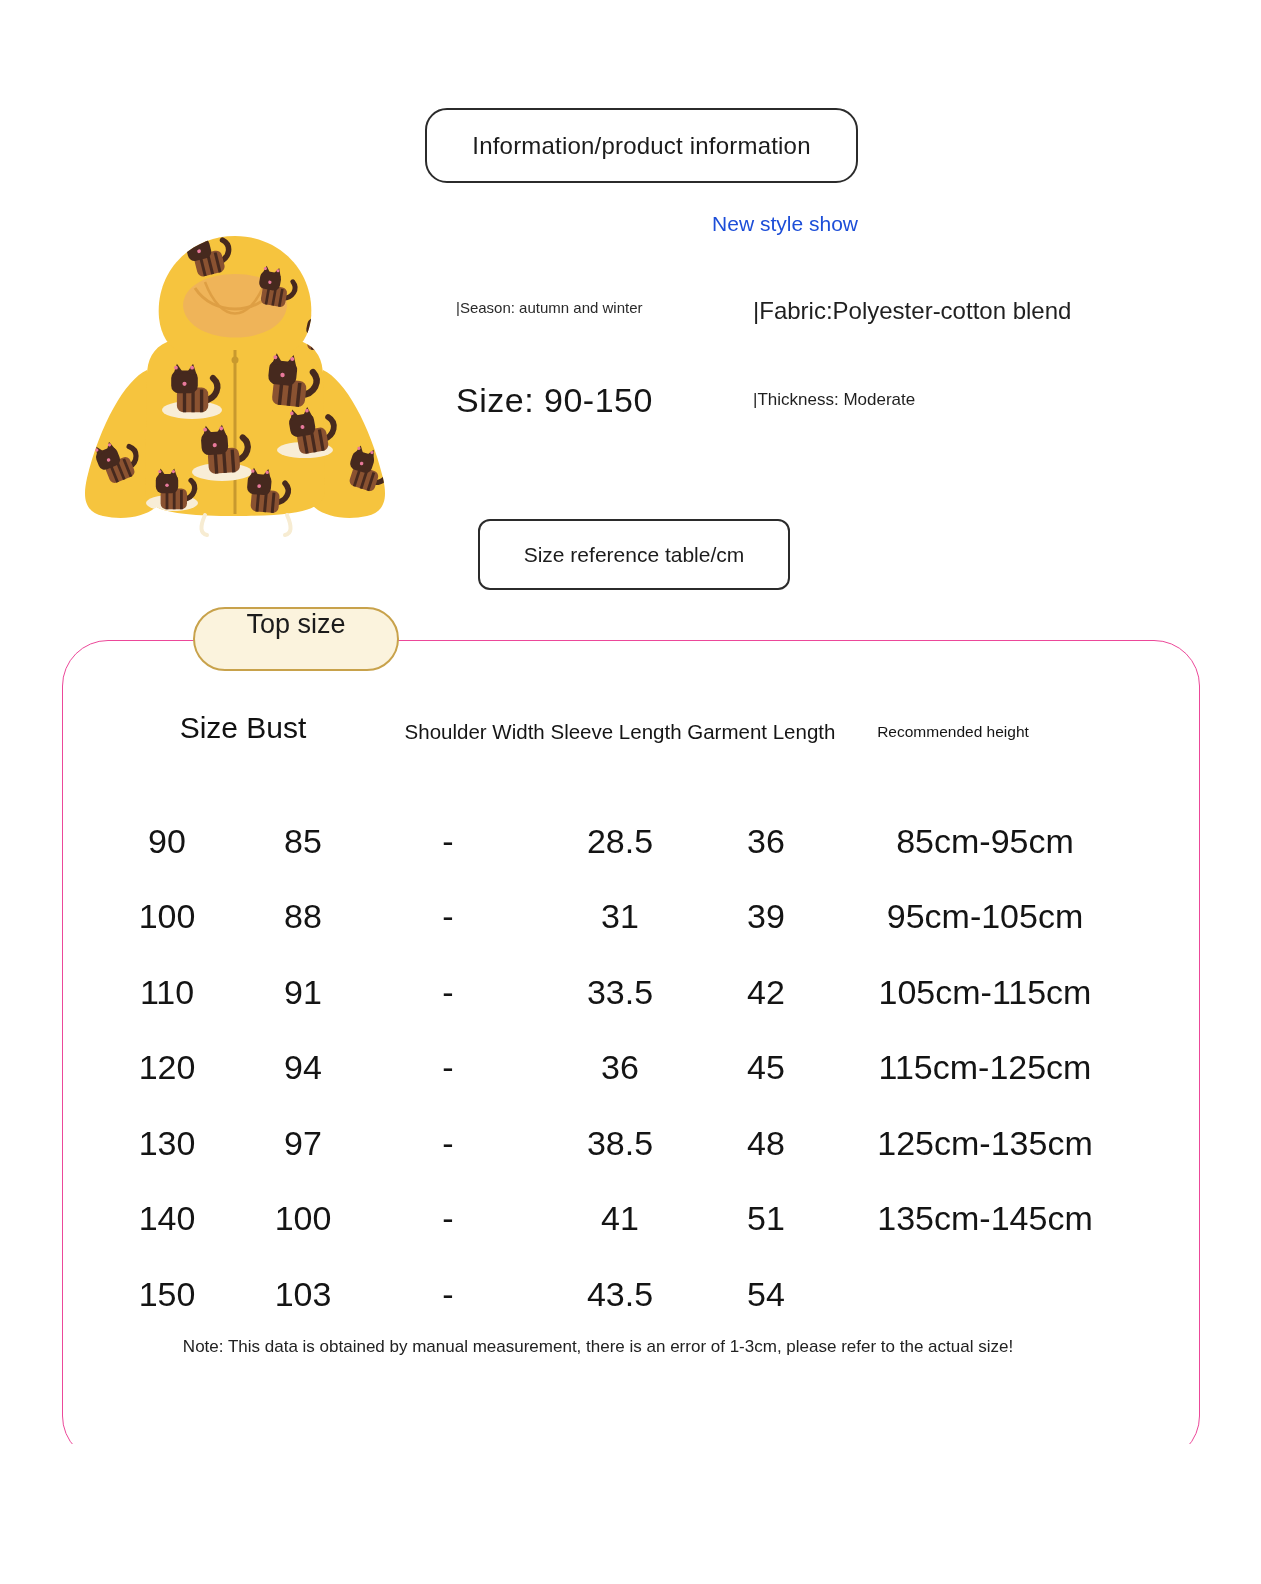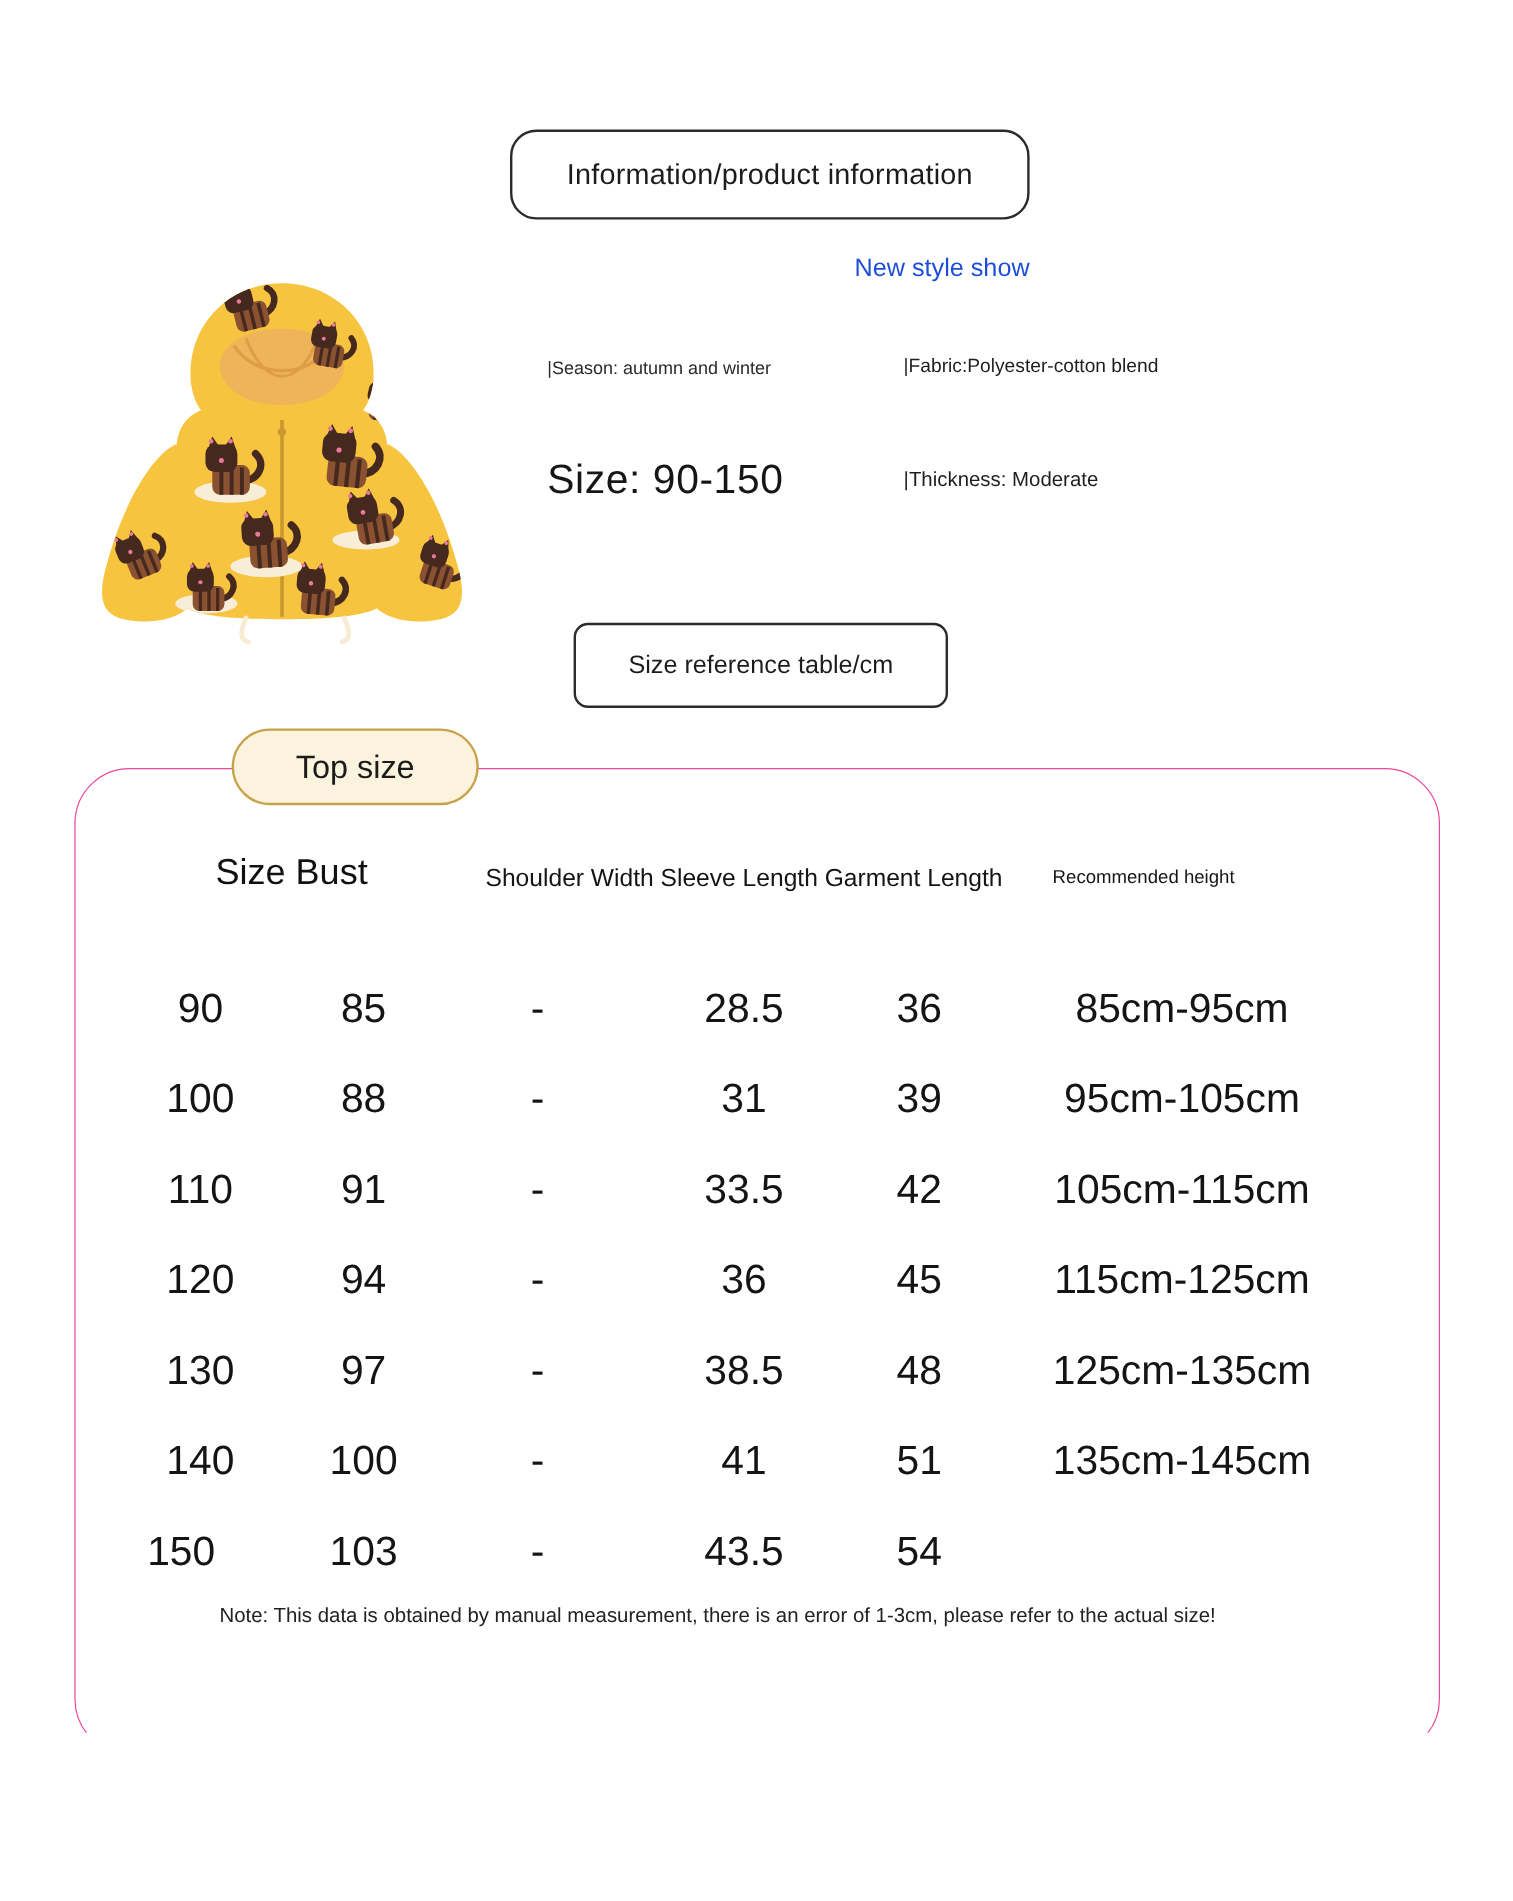--- a/index.html
+++ b/index.html
@@ -20,40 +20,40 @@
   .subtitle {
     position:absolute; left:425px; top:212px; width:433px;
     text-align:right; font-size:21px; color:#1d4ed8;
   }
 
   
   .jacket-wrap { position:absolute; left:55px; top:220px; width:368px; height:334px; }
 
   
   .season   { position:absolute; left:456px; top:299px; font-size:15px; color:#2a2a2a; }
-  .fabric   { position:absolute; left:753px; top:297px; font-size:16px; color:#1f1f1f; }
+  .fabric   { position:absolute; left:753px; top:297px; font-size:24px; color:#1f1f1f; }
   .sizelab  { position:absolute; left:456px; top:381px; font-size:34px; color:#161616; letter-spacing:.5px; }
   .thick    { position:absolute; left:753px; top:390px; font-size:17px; color:#1f1f1f; }
 
   
   .ref-badge {
     position:absolute; left:478px; top:519px; width:312px; height:71px;
     border:2px solid #2b2b2b; border-radius:12px; background:#fff;
     display:flex; align-items:center; justify-content:center; font-size:21px;
   }
 
   
   .table-box {
     position:absolute; left:62px; top:640px; width:1138px; height:822px;
     border:1px solid #ec4899; border-radius:46px; background:#fff;
   }
   .top-size-pill {
     position:absolute; left:193px; top:607px; width:206px; height:64px;
     background:#fbf3dd; border:2px solid #c8a24b; border-radius:33px;
-    display:flex; align-items:center; justify-content:center;
+    display:flex; justify-content:center;
     font-size:27px; color:#1b1b1b; z-index:3;
   }
 
   
   .thead { position:absolute; left:0; top:70px; width:100%; height:50px; }
   .thead span { position:absolute; transform:translateX(-50%); white-space:nowrap; }
   .th-left  { left:180px; top:0;  font-size:30px; color:#111; }
   .th-mid   { left:557px; top:9px; font-size:20.5px; color:#151515; }
   .th-right { left:890px; top:12px; font-size:15.5px; color:#151515; }
 
@@ -204,21 +204,21 @@
         </div>
         <div class="trow">
           <span class="tcell" style="left: 104px;">140</span>
           <span class="tcell" style="left: 240px;">100</span>
           <span class="tcell" style="left: 385px;">-</span>
           <span class="tcell" style="left: 557px;">41</span>
           <span class="tcell" style="left: 703px;">51</span>
           <span class="tcell" style="left: 922px;">135cm-145cm</span>
         </div>
         <div class="trow">
-          <span class="tcell" style="left: 88px;">150</span>
+          <span class="tcell" style="left: 104px;">150</span>
           <span class="tcell" style="left: 240px;">103</span>
           <span class="tcell" style="left: 385px;">-</span>
           <span class="tcell" style="left: 557px;">43.5</span>
           <span class="tcell" style="left: 703px;">54</span>
         </div>
       </div>
 
     <div class="note">Note: This data is obtained by manual measurement, there is an error of 1-3cm, please refer to the actual size!</div>
   </div>
 

